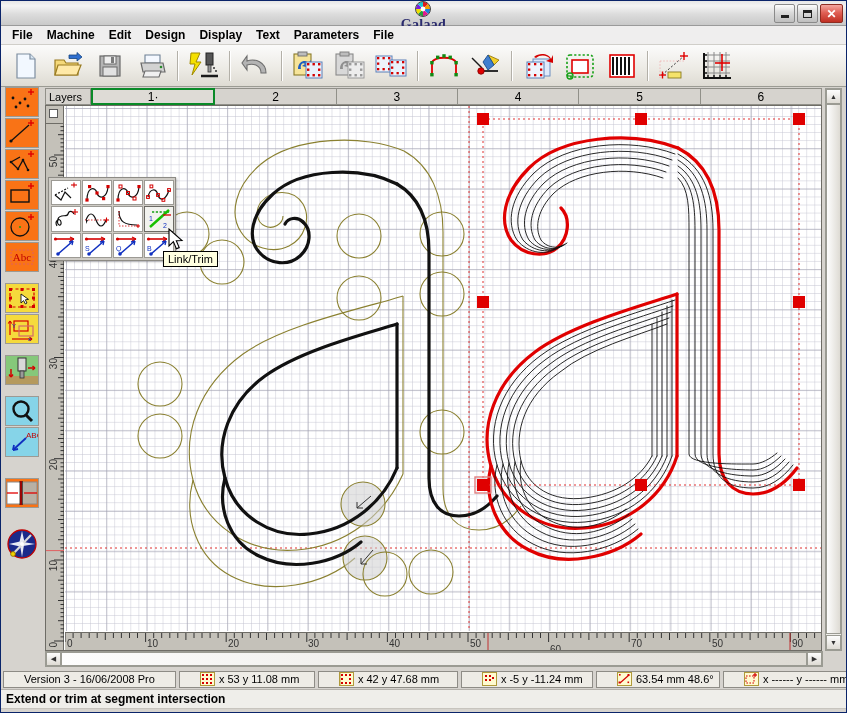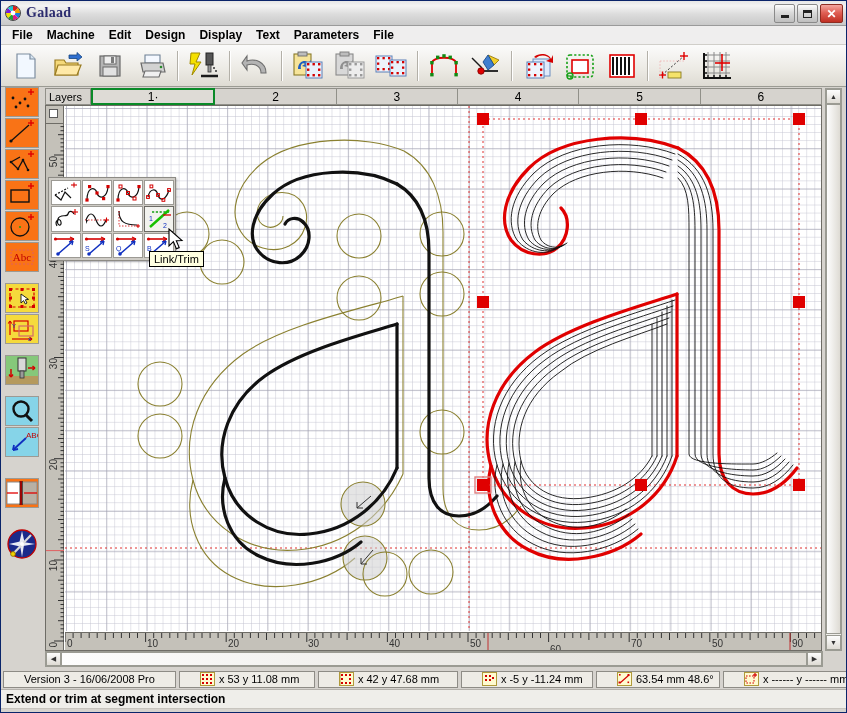--- a/index.html
+++ b/index.html
@@ -17,21 +17,21 @@
     background: #d6d3ce;
     border: 1px solid #0a246a;
     overflow: hidden;
   }
 
   
   #titlebar {
     position: absolute; left: 0; top: 0; width: 845px; height: 25px;
     background: linear-gradient(to bottom,#e6e6e6 0%,#f4f4f4 20%,#dcdcdc 55%,#c9c9c9 100%);
     border-bottom: 1px solid #9a9a9a;
-    display: flex; align-items: center;
+    display: flex; align-items: center; flex-direction: column;
   }
   #titlebar .tb-icon { margin: 0 5px 0 4px; width: 16px; height: 16px; position: relative; }
   #titlebar .tb-title {
     font-family: "Liberation Serif", serif;
     font-size: 14px; font-weight: bold; color: #2b2b6e;
     letter-spacing: .3px;
   }
   .win-btns { position: absolute; right: 3px; top: 3px; display: flex; gap: 2px; }
   .win-btn {
     width: 21px; height: 19px; border: 1px solid #8a8a8a;
@@ -1258,21 +1258,21 @@
         </svg>
       </div>
     </div>
 
     <div id="cursor" style="left:122px;top:122px;">
       <svg width="18" height="24" viewBox="0 0 18 24">
         <path d="M1 1 L1 18 L5.4 13.6 L8.4 20.8 L11.2 19.6 L8.3 12.8 L14 12.6 Z" fill="#ffffff" stroke="#000000" stroke-width="1.1"></path>
       </svg>
     </div>
 
-    <div id="tooltip" style="left:103px;top:145px;">Link/Trim</div>
+    <div id="tooltip" style="left:117px;top:145px;">Link/Trim</div>
   </div>
 
   <div class="sb-v">
     <div class="sb-btn" style="position:absolute;left:0;top:0;width:15px;height:15px;">▲</div>
     <div class="sb-thumb" style="position:absolute;left:0;top:15px;width:15px;height:530px;"></div>
     <div class="sb-btn" style="position:absolute;left:0;bottom:0;width:15px;height:15px;">▼</div>
   </div>
 
   <div class="sb-h">
     <div class="sb-btn" style="position:absolute;left:0;top:0;width:15px;height:14px;">◀</div>

